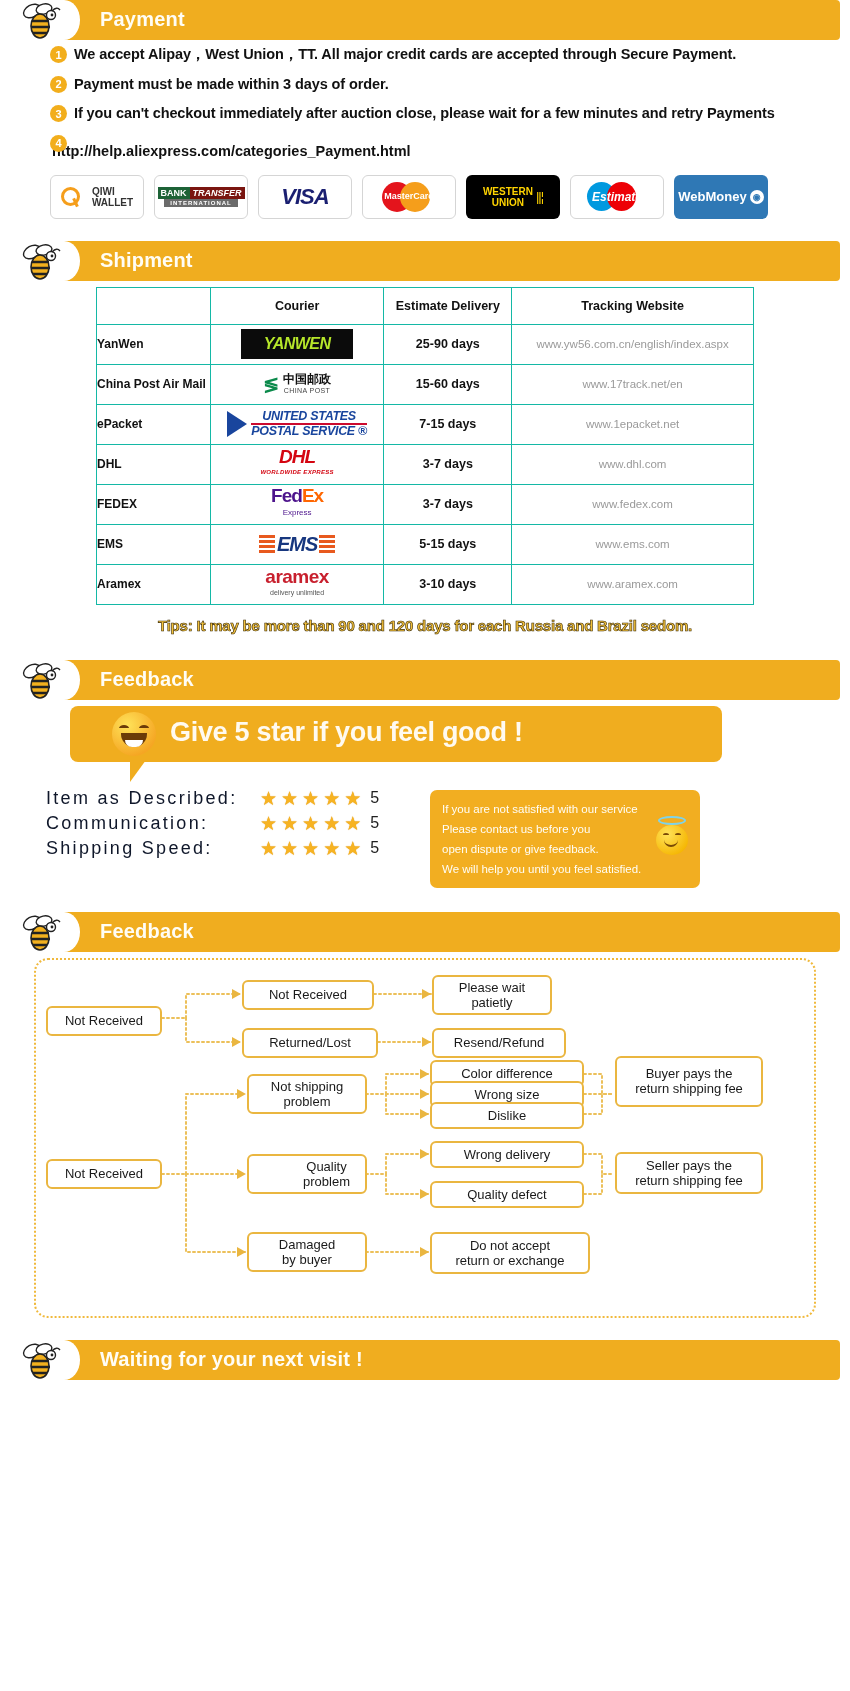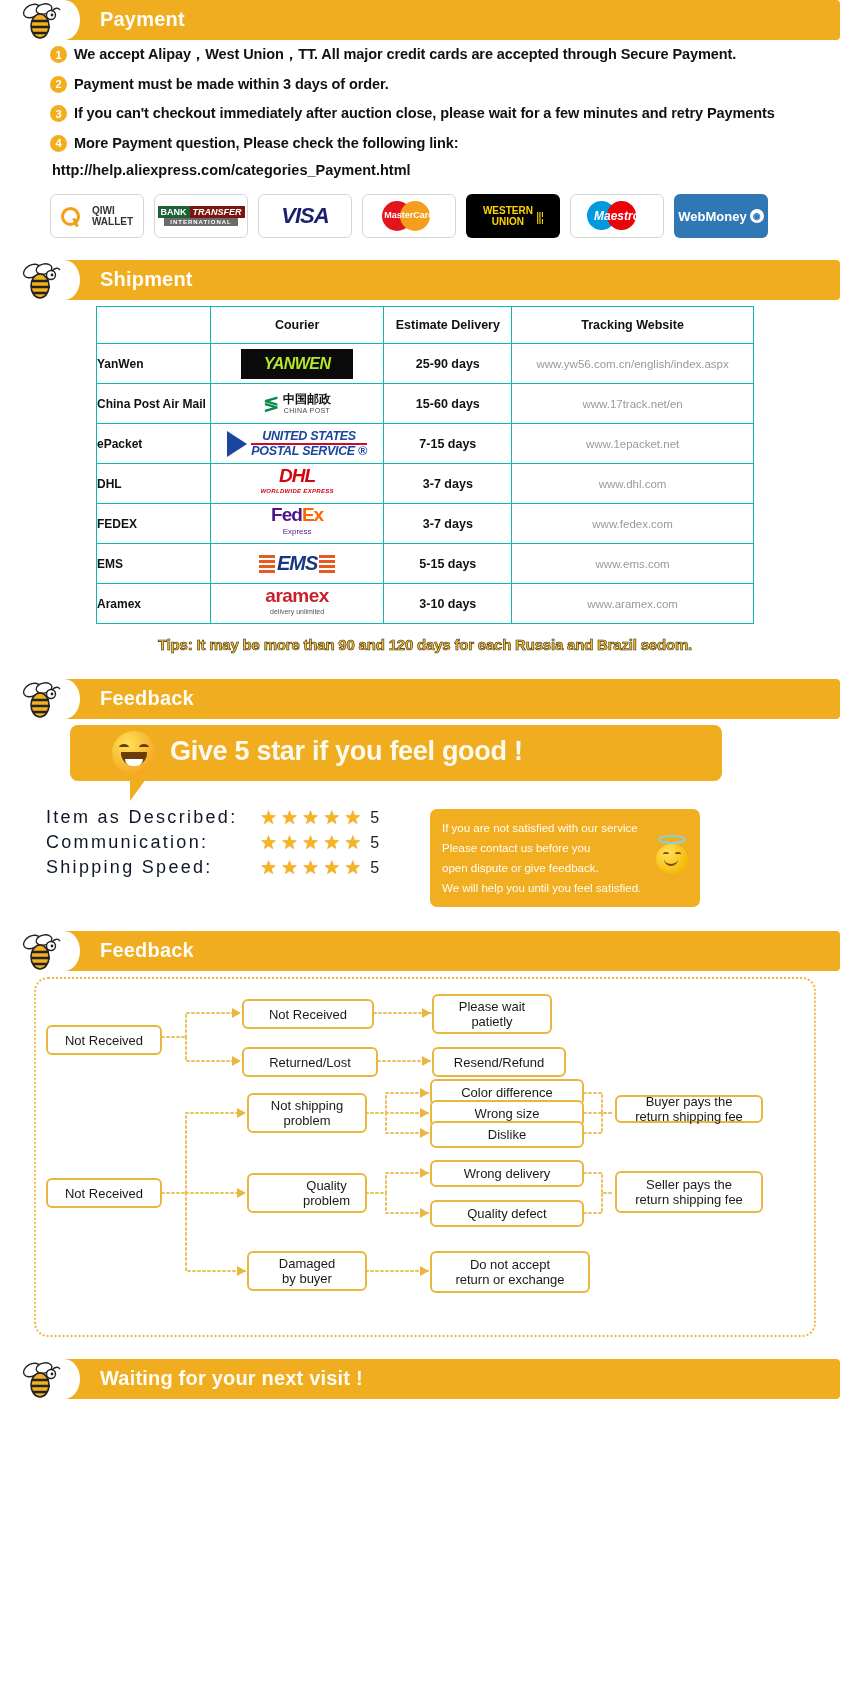--- a/index.html
+++ b/index.html
@@ -200,21 +200,20 @@
     <div class="pay-item">
       <span class="pay-num">2</span>
       <span class="pay-text">Payment must be made within 3 days of order.</span>
     </div>
     <div class="pay-item">
       <span class="pay-num">3</span>
       <span class="pay-text">If you can't checkout immediately after auction close, please wait for a few minutes and retry Payments</span>
     </div>
     <div class="pay-item">
       <span class="pay-num">4</span>
-      <span class="pay-text">More Payment question, Please check the following link:</span>
     </div>
     <div class="pay-url">http://help.aliexpress.com/categories_Payment.html</div>
   </div>
 
   <div class="logo-row">
     <div class="logo-box">
       <div class="qiwi">
         <div class="qiwi-o"></div>
         <div class="qiwi-t">
           <div>QIWI</div>
@@ -247,21 +246,21 @@
           <div>WESTERN</div>
           <div>UNION</div>
         </div>
         <span class="wu-bars">||¦</span>
       </div>
     </div>
     <div class="logo-box">
       <div class="maestro">
         <div class="m1"></div>
         <div class="m2"></div>
-        <div class="mt">Maestro</div>
+        <div class="mt">Estimate</div>
       </div>
     </div>
     <div class="logo-box noborder">
       <div class="wm">
         <span class="wm-t">WebMoney</span>
         <span class="wm-c">◉</span>
       </div>
     </div>
   </div>
 
@@ -569,21 +568,21 @@
 problem</div>
     <div class="node" style="left:211px; top:272px; width:120px; height:40px; white-space:pre-line;">Damaged
 by buyer</div>
 
     <div class="node" style="left:394px; top:100px; width:154px; height:27px;">Color difference</div>
     <div class="node" style="left:394px; top:121px; width:154px; height:27px;">Wrong size</div>
     <div class="node" style="left:394px; top:142px; width:154px; height:27px;">Dislike</div>
     <div class="node" style="left:394px; top:181px; width:154px; height:27px;">Wrong delivery</div>
     <div class="node" style="left:394px; top:221px; width:154px; height:27px;">Quality defect</div>
 
-    <div class="node" style="left:579px; top:116px; width:148px; height:28px; white-space:pre-line;">Buyer pays the
+    <div class="node" style="left:579px; top:96px; width:148px; height:51px; white-space:pre-line;">Buyer pays the
 return shipping fee</div>
     <div class="node" style="left:579px; top:192px; width:148px; height:42px; white-space:pre-line;">Seller pays the
 return shipping fee</div>
     <div class="node" style="left:394px; top:272px; width:160px; height:42px; white-space:pre-line;">Do not accept
 return or exchange</div>
   </div>
 
   <div class="banner-wrap" style="margin-top:22px;">
     <div class="banner"></div>
     <div class="banner-notch"></div>

